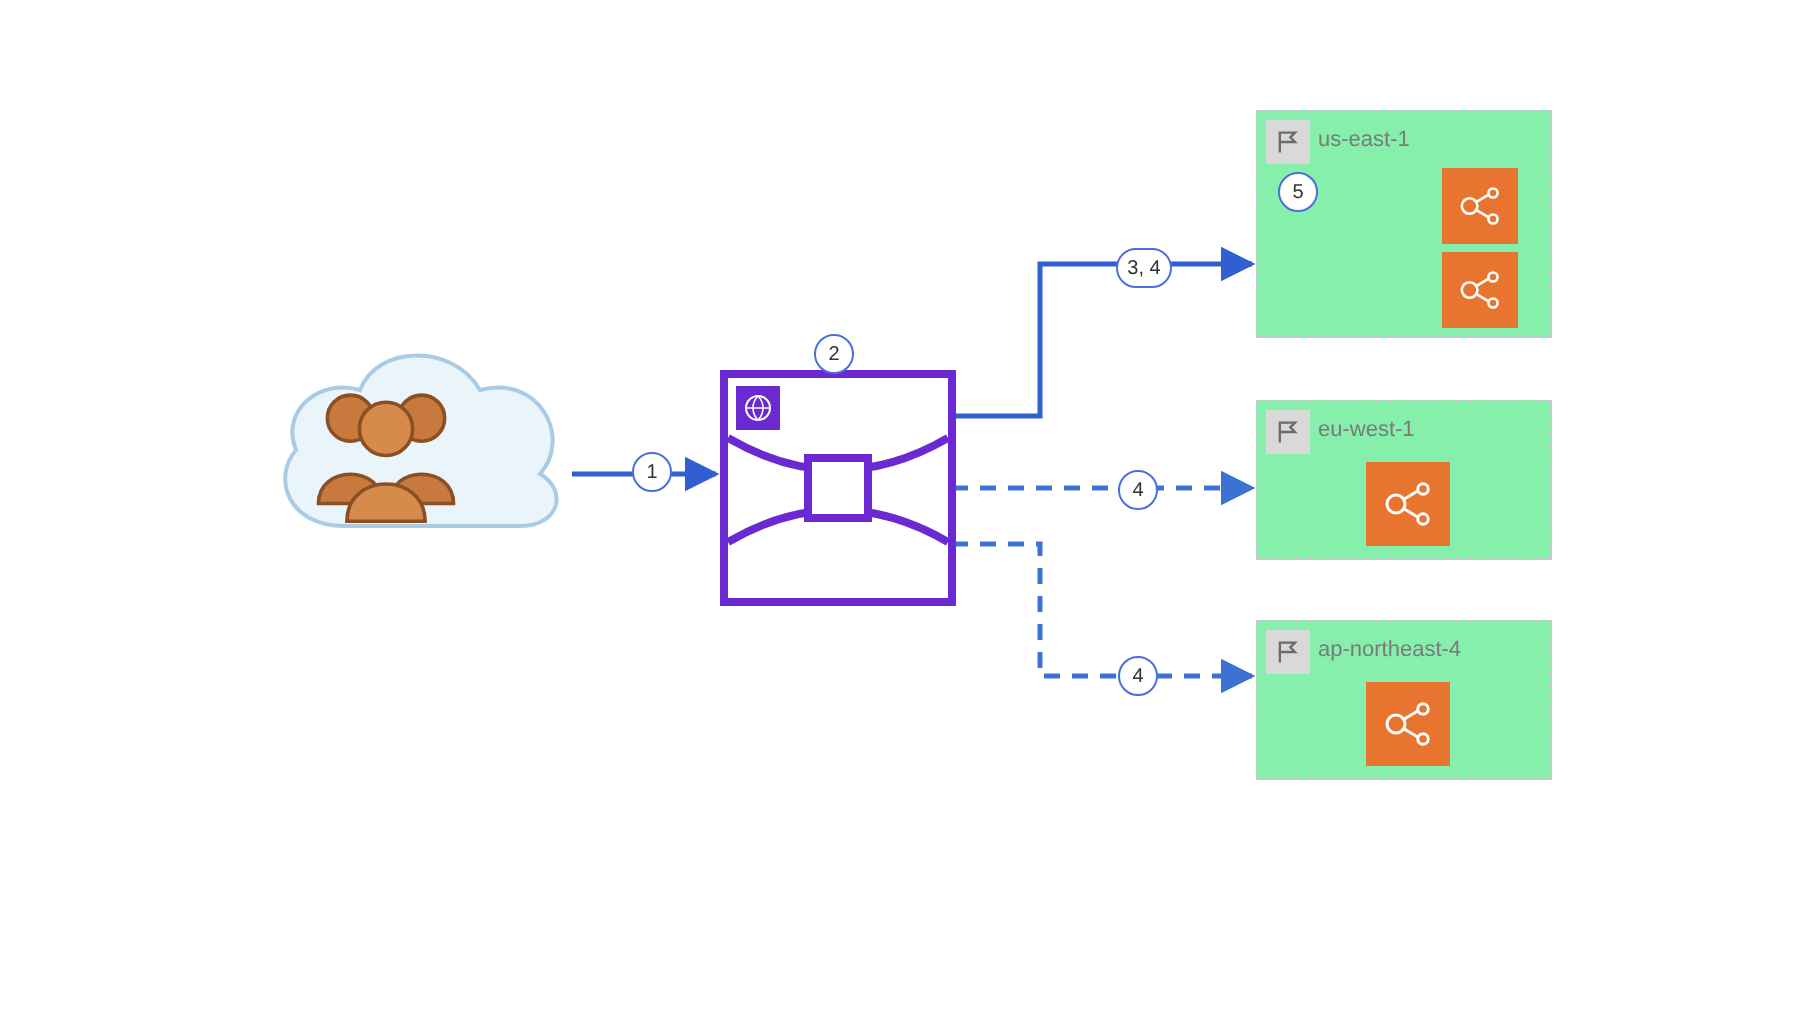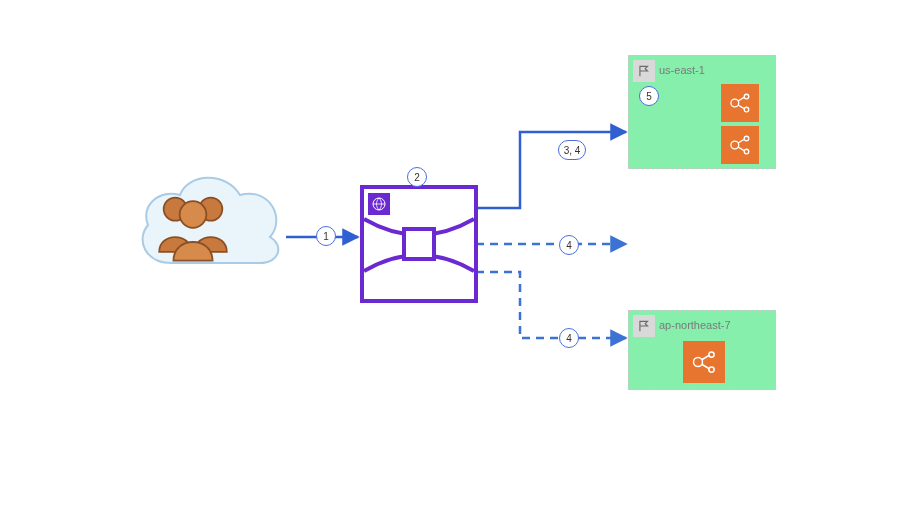--- a/index.html
+++ b/index.html
@@ -24,21 +24,21 @@
   .svc-icon { width:38px; height:38px; background:#e8752f; display:flex; align-items:center; justify-content:center; }
   .svc-icon svg { position:static; }
   .r1 .svc-a { position:absolute; left:92px; top:28px; }
   .r1 .svc-b { position:absolute; left:92px; top:70px; }
   .r2 .svc-a { position:absolute; left:54px; top:30px; width:42px; height:42px; }
   .r3 .svc-a { position:absolute; left:54px; top:30px; width:42px; height:42px; }
   .step-badge { width:18px; height:18px; border:1.5px solid #4a6ee0; border-radius:50%; background:#fff; display:flex; align-items:center; justify-content:center; font-size:10px; color:#333; }
   .step-badge.wide { width:26px; border-radius:10px; }
   .sb1 { left:316px; top:226px; }
   .sb2 { left:407px; top:167px; }
-  .sb34 { left:558px; top:140px; }
+  .sb34 { left:558px; top:124px; }
   .sb4a { left:559px; top:235px; }
   .sb4b { left:559px; top:328px; }
   .sb5 { left:639px; top:86px; }
   .users { left:148px; top:186px; width:90px; height:80px; }
   .users svg { position:static; }
 </style>
 </head>
 <body>
 
 <div class="canvas">
@@ -117,28 +117,44 @@
     <div class="svc-icon svc-b">
       <svg viewBox="0 0 40 40" width="26" height="26">
         <circle cx="12" cy="20" r="6" fill="none" stroke="#fff" stroke-width="2"></circle>
         <circle cx="30" cy="10" r="3.5" fill="none" stroke="#fff" stroke-width="2"></circle>
         <circle cx="30" cy="30" r="3.5" fill="none" stroke="#fff" stroke-width="2"></circle>
         <path d="M17 17 L27 11 M17 23 L27 29" stroke="#fff" stroke-width="2"></path>
       </svg>
     </div>
   </div>
 
+  <div class="abs region-box r2">
+    <div class="flag">
+      <svg viewBox="0 0 24 24" width="14" height="14">
+          <path d="M5 3 V21 M5 4 H18 L14 8 L18 12 H5" fill="none" stroke="#6b6b6b" stroke-width="2"></path>
+        </svg>
+    </div>
+    <div class="region-label">eu-west-1</div>
+    <div class="svc-icon svc-a">
+      <svg viewBox="0 0 40 40" width="30" height="30">
+        <circle cx="12" cy="20" r="6" fill="none" stroke="#fff" stroke-width="2"></circle>
+        <circle cx="30" cy="10" r="3.5" fill="none" stroke="#fff" stroke-width="2"></circle>
+        <circle cx="30" cy="30" r="3.5" fill="none" stroke="#fff" stroke-width="2"></circle>
+        <path d="M17 17 L27 11 M17 23 L27 29" stroke="#fff" stroke-width="2"></path>
+      </svg>
+    </div>
+  </div>
 
   <div class="abs region-box r3">
     <div class="flag">
       <svg viewBox="0 0 24 24" width="14" height="14">
           <path d="M5 3 V21 M5 4 H18 L14 8 L18 12 H5" fill="none" stroke="#6b6b6b" stroke-width="2"></path>
         </svg>
     </div>
-    <div class="region-label">ap-northeast-7</div>
+    <div class="region-label">ap-northeast-4</div>
     <div class="svc-icon svc-a">
       <svg viewBox="0 0 40 40" width="30" height="30">
         <circle cx="12" cy="20" r="6" fill="none" stroke="#fff" stroke-width="2"></circle>
         <circle cx="30" cy="10" r="3.5" fill="none" stroke="#fff" stroke-width="2"></circle>
         <circle cx="30" cy="30" r="3.5" fill="none" stroke="#fff" stroke-width="2"></circle>
         <path d="M17 17 L27 11 M17 23 L27 29" stroke="#fff" stroke-width="2"></path>
       </svg>
     </div>
   </div>
 

